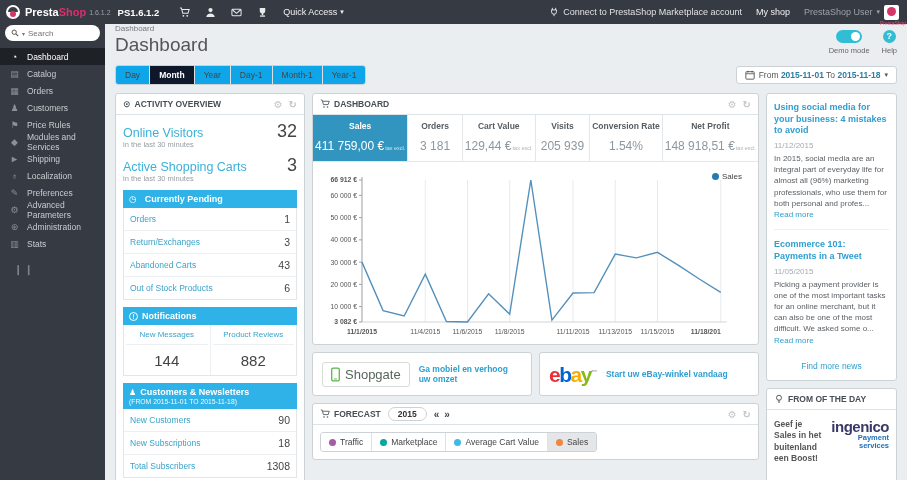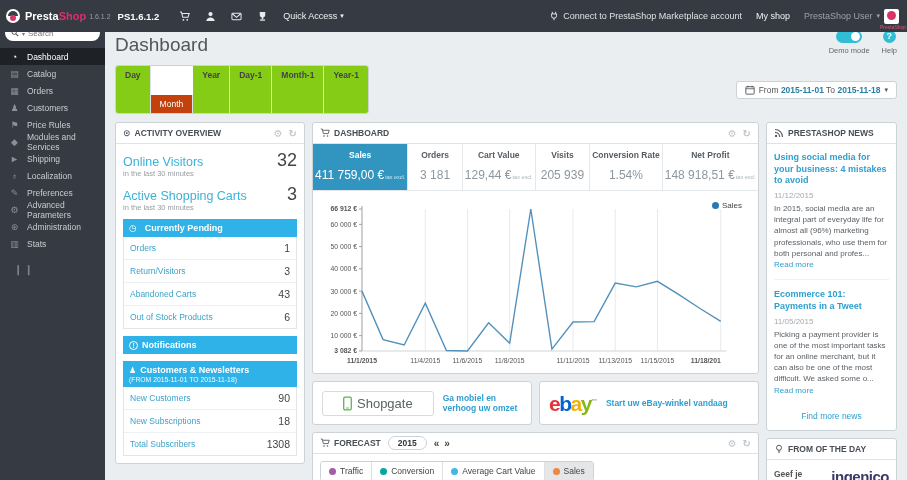--- a/index.html
+++ b/index.html
@@ -1,20 +1,20 @@
 <!DOCTYPE html>
 <html><head>
 <meta charset="utf-8">
 <style>
   * { box-sizing: border-box; margin: 0; padding: 0; }
   html,body { width:907px; height:480px; overflow:hidden; }
   body { font-family:"Liberation Sans","DejaVu Sans",sans-serif; background:#ebeef1; position:relative; color:#444; }
 
   
-  .topbar { position:absolute; top:0; left:0; right:0; height:32px; background:#363a42; display:flex; align-items:center; font-size:9px; color:#d9dbde; z-index:40; }
+  .topbar { position:absolute; top:0; left:0; right:0; height:24px; background:#363a42; display:flex; align-items:center; font-size:9px; color:#d9dbde; z-index:40; }
   .logo-circle { width:14px; height:14px; border-radius:50%; background:#fff; margin:0 5px 0 6px; position:relative; overflow:hidden; flex:none; }
   .logo-circle::before { content:''; position:absolute; left:2px; top:2px; width:10px; height:5px; background:#3b3f46; border-radius:5px 5px 0 0; }
   .logo-circle::after { content:''; position:absolute; left:4px; top:6px; width:6px; height:6px; border-radius:50%; background:#d53666; }
   .brand { font-size:11px; font-weight:bold; color:#fff; cursor:pointer; }
   .brand .shop { color:#dc2e6e; }
   .brand-version { font-size:7px; color:#9aa0a6; margin:0 7px 0 3px; }
   .ps-version { font-size:9.5px; font-weight:bold; color:#fff; margin-right:12px; }
   .tb-icon { width:26px; text-align:center; cursor:pointer; color:#e8eaec; display:flex; justify-content:center; }
   .tb-icon svg { width:11px; height:11px; }
   .quick-access { margin-left:8px; cursor:pointer; color:#f0f1f3; display:flex; align-items:center; gap:3px; }
@@ -46,23 +46,23 @@
   .page-title { font-size:19px; font-weight:normal; color:#555; margin-left:10px; }
   .header-actions { position:absolute; top:10px; right:10px; display:flex; gap:12px; }
   .action { text-align:center; cursor:pointer; }
   .toggle { width:26px; height:13px; border-radius:7px; background:#31bdd4; position:relative; margin:0 auto; }
   .toggle::after { content:''; position:absolute; right:2px; top:2px; width:9px; height:9px; border-radius:50%; background:#fff; }
   .help-circle { width:13px; height:13px; border-radius:50%; background:#31bdd4; color:#fff; font-size:9px; font-weight:bold; line-height:13px; margin:0 auto; text-align:center; }
   .action-label { font-size:7.5px; color:#666; margin-top:3px; }
 
   .filter-row { display:flex; justify-content:space-between; align-items:center; margin:9px 10px 0 10px; }
   .btn-group { display:inline-flex; background:#fff; border:1px solid #ccd2d6; border-radius:3px; overflow:hidden; }
-  .fbtn { padding:4px 9px; font-size:8.5px; color:#444; background:#84cc16; border-right:1px solid #dde1e4; cursor:pointer; white-space:nowrap;font-weight:bold; }
+  .fbtn { padding:4px 9px; font-size:8.5px; color:#444; background:#0ea5e9; border-right:1px solid #dde1e4; cursor:pointer; white-space:nowrap; }
   .fbtn:last-child { border-right:0; }
-  .fbtn.active { background:#c2410c; color:#fff; font-weight:normal;margin-top:29px; }
+  .fbtn.active { background:#0f172a; color:#fff; font-weight:bold; }
   .date-btn { background:#fff; border:1px solid #ccd2d6; border-radius:3px; padding:3px 8px; font-size:8.5px; color:#555; display:flex; align-items:center; gap:4px; cursor:pointer; }
   .date-btn svg { width:10px; height:10px; }
   .date-btn b { color:#2a7ea5; }
 
   .cols { display:flex; gap:7px; margin:8px 10px 0 10px; align-items:flex-start; }
   .col-left { width:190px; flex:none; }
   .col-mid { flex:1; min-width:0; }
   .col-right { width:131px; flex:none; }
 
   .panel { background:#fff; border:1px solid #ccd3d7; border-radius:3px; margin-bottom:7px; }
@@ -104,21 +104,21 @@
   .kpi.active { background:#3295c0; }
   .kpi.active .k-label, .kpi.active .k-val { color:#fff; }
   .kpi.active .k-tax { color:#cfe6f2; }
   .chart-wrap { position:relative; padding:6px 4px 2px; }
   .legend { position:absolute; top:10px; right:16px; font-size:8px; color:#444; display:flex; align-items:center; gap:3px; }
   .legend-dot { width:7px; height:7px; border-radius:50%; }
 
   
   .banner-row { display:flex; gap:7px; }
   .banner { flex:1; background:#fff; border:1px solid #ccd3d7; border-radius:3px; height:44px; display:flex; align-items:center; padding:0 9px; gap:9px; margin-bottom:7px; }
-  .sg-box { border:1px solid #d7dcd9; border-radius:3px; padding:4px 20px; display:flex; align-items:center; gap:5px; }
+  .sg-box { border:1px solid #d7dcd9; border-radius:3px; padding:4px 8px; display:flex; align-items:center; gap:5px; }
   .sg-box svg { width:9px; height:15px; }
   .sg-text { font-size:13px; color:#57655c; }
   .banner-link { font-size:8.5px; color:#2e9fd0; font-weight:bold; cursor:pointer; }
   .ebay { font-size:21px; font-weight:bold; letter-spacing:-1.5px; line-height:1; }
   .ebay sup { font-size:6px; color:#999; letter-spacing:0; }
 
   
   .year-pill { border:1px solid #ccd2d6; border-radius:9px; padding:1px 9px; font-size:8.5px; color:#333; font-weight:bold; margin-left:7px; }
   .nav-arrows { margin-left:7px; font-size:10px; color:#444; display:flex; gap:5px; font-weight:bold; }
   .nav-arrows span { cursor:pointer; }
@@ -329,39 +329,49 @@
                   <span class="hd-icon" style="color:#fff">◷</span>
                   <span>Currently Pending</span>
                 </div>
               </div>
             <div class="sec-rows" id="pending-rows">
                 <div class="sec-row">
                   <span class="lbl">Orders</span>
                   <span class="val">1</span>
                 </div>
                 <div class="sec-row">
-                  <span class="lbl">Return/Visitors</span>
+                  <span class="lbl">Return/Exchanges</span>
                   <span class="val">3</span>
                 </div>
                 <div class="sec-row">
                   <span class="lbl">Abandoned Carts</span>
                   <span class="val">43</span>
                 </div>
                 <div class="sec-row">
                   <span class="lbl">Out of Stock Products</span>
                   <span class="val">6</span>
                 </div>
               </div>
           </div>
 
           <div class="sub-sec">
             <div class="sec-hd">
                 <div class="t">
                   <span class="circle-i">!</span>
                   <span>Notifications</span>
+                </div>
+              </div>
+            <div class="notif-grid" id="notif-cells">
+                <div class="notif-cell">
+                  <div class="notif-label">New Messages</div>
+                  <div class="notif-val">144</div>
+                </div>
+                <div class="notif-cell">
+                  <div class="notif-label">Product Reviews</div>
+                  <div class="notif-val">882</div>
                 </div>
               </div>
           </div>
 
           <div class="sub-sec">
             <div class="sec-hd">
               <div class="t">
                   <span style="font-size:8px">♟</span>
                   <span>Customers &amp; Newsletters</span>
                 </div>
@@ -510,45 +520,36 @@
               <span>↻</span>
             </span>
         </div>
         <div class="legend-group" id="forecast-legend">
             <span class="lg-btn">
               <span class="lg-dot" style="background: rgb(165, 92, 165);"></span>
               <span>Traffic</span>
             </span>
             <span class="lg-btn">
               <span class="lg-dot" style="background: rgb(0, 169, 157);"></span>
-              <span>Conversion</span>
+              <span>Marketplace</span>
             </span>
             <span class="lg-btn">
               <span class="lg-dot" style="background: rgb(65, 185, 230);"></span>
               <span>Average Cart Value</span>
             </span>
             <span class="lg-btn active">
               <span class="lg-dot" style="background: rgb(239, 135, 67);"></span>
               <span>Sales</span>
             </span>
           </div>
       </div>
     </div>
 
     <div class="col-right">
       <div class="panel">
-        <div class="panel-hd">
-          <span class="hd-icon">
-              <svg viewBox="0 0 12 12">
-                <circle cx="2.5" cy="9.5" r="1.4" fill="currentColor"></circle>
-                <path d="M1.2 5.2a5.6 5.6 0 0 1 5.6 5.6M1.2 1.8a9 9 0 0 1 9 9" fill="none" stroke="currentColor" stroke-width="1.4"></path>
-              </svg>
-            </span>
-          <span>PRESTASHOP NEWS</span>
-        </div>
         <div class="news-body" id="news-body">
             <div class="news-item">
               <div class="news-title">Using social media for your business: 4 mistakes to avoid</div>
               <div class="news-date">11/12/2015</div>
               <div class="news-text">In 2015, social media are an integral part of everyday life for almost all (96%) marketing professionals, who use them for both personal and profes... <span class="read-more">Read more</span></div>
             </div>
             <div class="news-item">
               <div class="news-title">Ecommerce 101: Payments in a Tweet</div>
               <div class="news-date">11/05/2015</div>
               <div class="news-text">Picking a payment provider is one of the most important tasks for an online merchant, but it can also be one of the most difficult. We asked some o... <span class="read-more">Read more</span></div>

